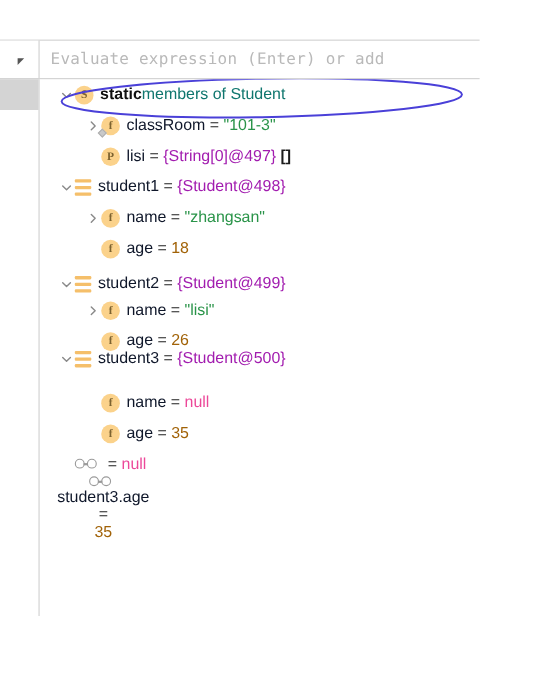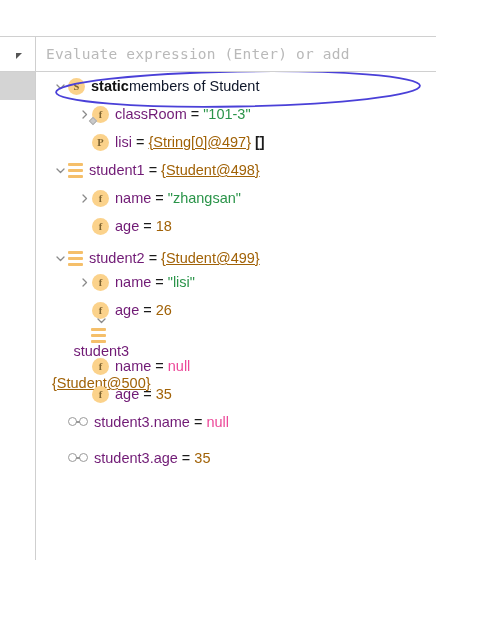--- a/index.html
+++ b/index.html
@@ -97,29 +97,29 @@
     position:absolute;top:1px;width:9px;height:9px;border-radius:50%;
     border:1.8px solid #9a9a9a;box-sizing:border-box;
   }
   .glasses span.l{left:0;}
   .glasses span.r{right:0;}
   .glasses b{
     position:absolute;left:8px;top:5px;width:4px;height:1.8px;background:#9a9a9a;
   }
 
   
-  .t-name{color:#701a75;}
+  .t-name{color:#0f172a;}
   .t-eq{color:#1b1b1b;}
   .t-str{color:#2a9449;}
   .t-num{color:#a16207;}
   .t-null{color:#ec4899;text-align:center;}
-  .t-ref{color:#a16207;text-decoration:underline;}
+  .t-ref{color:#a21caf;}
   .t-brackets{color:#1b1b1b;font-weight:700;}
   .t-static{color:#101010;font-weight:700;}
-  .t-grey{color:#0f172a;}
+  .t-grey{color:#0f766e;}
   .sp{display:inline-block;width:4px;}
 
   
   .annot{position:absolute;left:0;top:0;pointer-events:none;}
 </style>
 </head>
 <body>
 
 <div id="root">
 
@@ -272,21 +272,21 @@
           </span>
           <span class="icon">
             <span class="badge f">f</span>
           </span>
           <span class="t-name">age</span>
           <span class="sp"></span>
           <span class="t-eq">=</span>
           <span class="sp"></span>
           <span class="t-num">26</span>
         </div>
-        <div class="row" style="top: 240px; padding-left: 16px; flex-direction: column;">
+        <div class="row" style="top: 240px; padding-left: 16px;">
           <span class="chev">
             <svg width="11" height="11" viewBox="0 0 11 11">
               <path d="M2 4 L5.5 7.5 L9 4" fill="none" stroke="#8a8a8a" stroke-width="1.3" stroke-linecap="round" stroke-linejoin="round"></path>
             </svg>
           </span>
           <span class="icon">
             <span class="bars">
               <i></i>
               <i></i>
               <i></i>
@@ -334,27 +334,26 @@
               <path d="M4 2 L7.5 5.5 L4 9" fill="none" stroke="#8a8a8a" stroke-width="1.3" stroke-linecap="round" stroke-linejoin="round"></path>
             </svg>
           </span>
           <span class="icon">
             <span class="glasses">
               <span class="l"></span>
               <b></b>
               <span class="r"></span>
             </span>
           </span>
-          <span class="t-name">student3.name</span>
           <span class="sp"></span>
           <span class="t-eq">=</span>
           <span class="sp"></span>
           <span class="t-null">null</span>
         </div>
-        <div class="row" style="top: 372px; padding-left: 16px;">
+        <div class="row" style="top: 344px; padding-left: 16px; flex-direction: column;">
           <span class="chev empty">
             <svg width="11" height="11" viewBox="0 0 11 11">
               <path d="M4 2 L7.5 5.5 L4 9" fill="none" stroke="#8a8a8a" stroke-width="1.3" stroke-linecap="round" stroke-linejoin="round"></path>
             </svg>
           </span>
           <span class="icon">
             <span class="glasses">
               <span class="l"></span>
               <b></b>
               <span class="r"></span>

